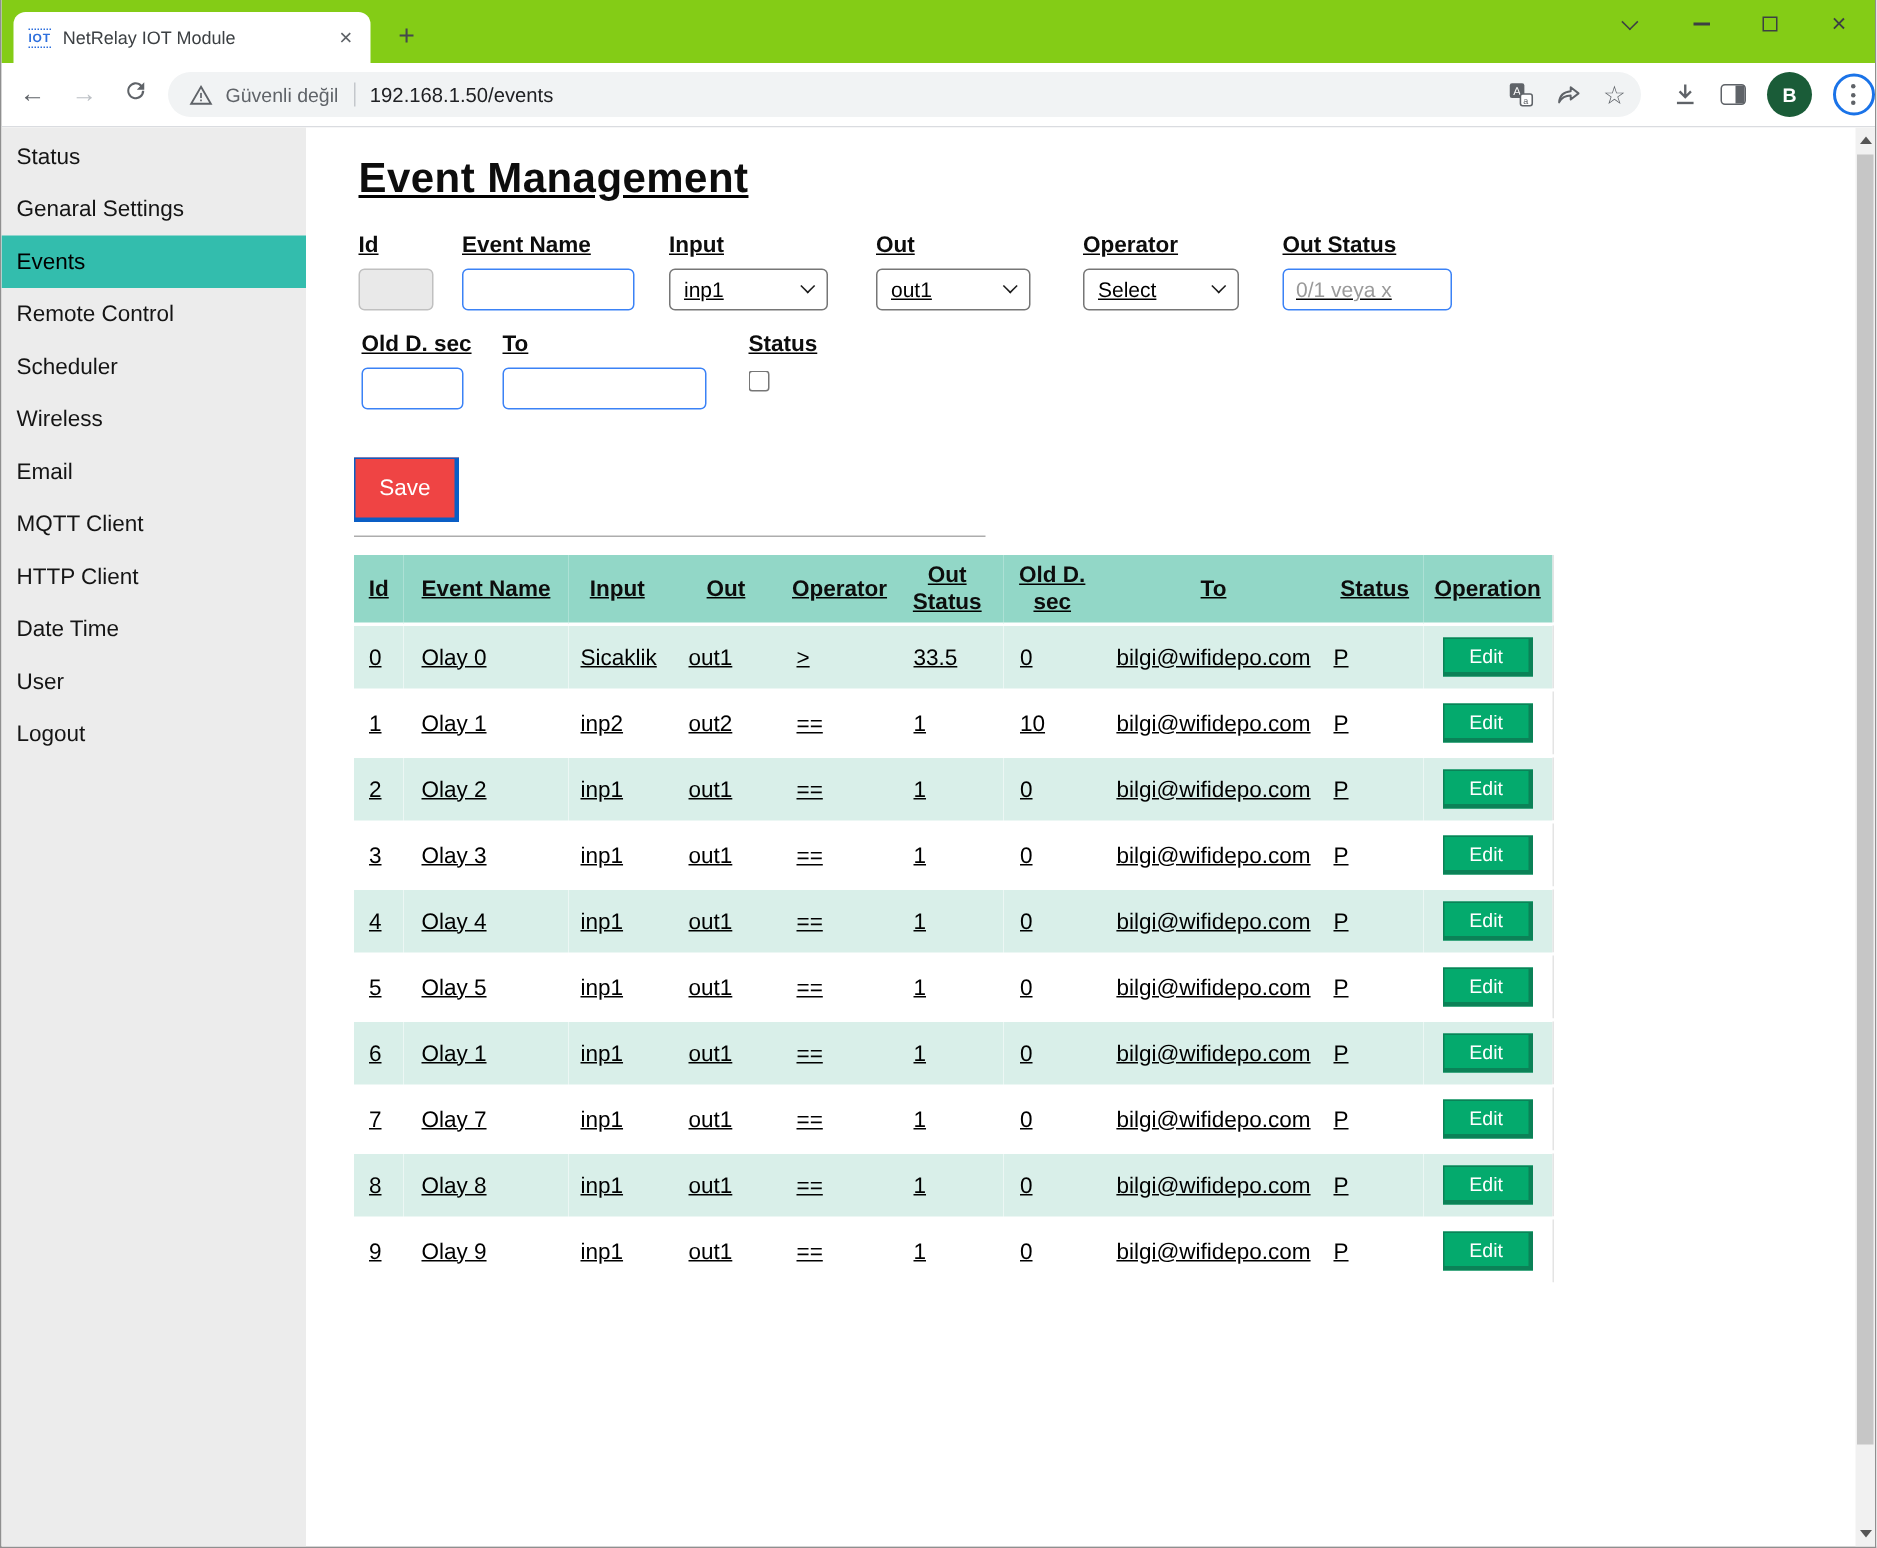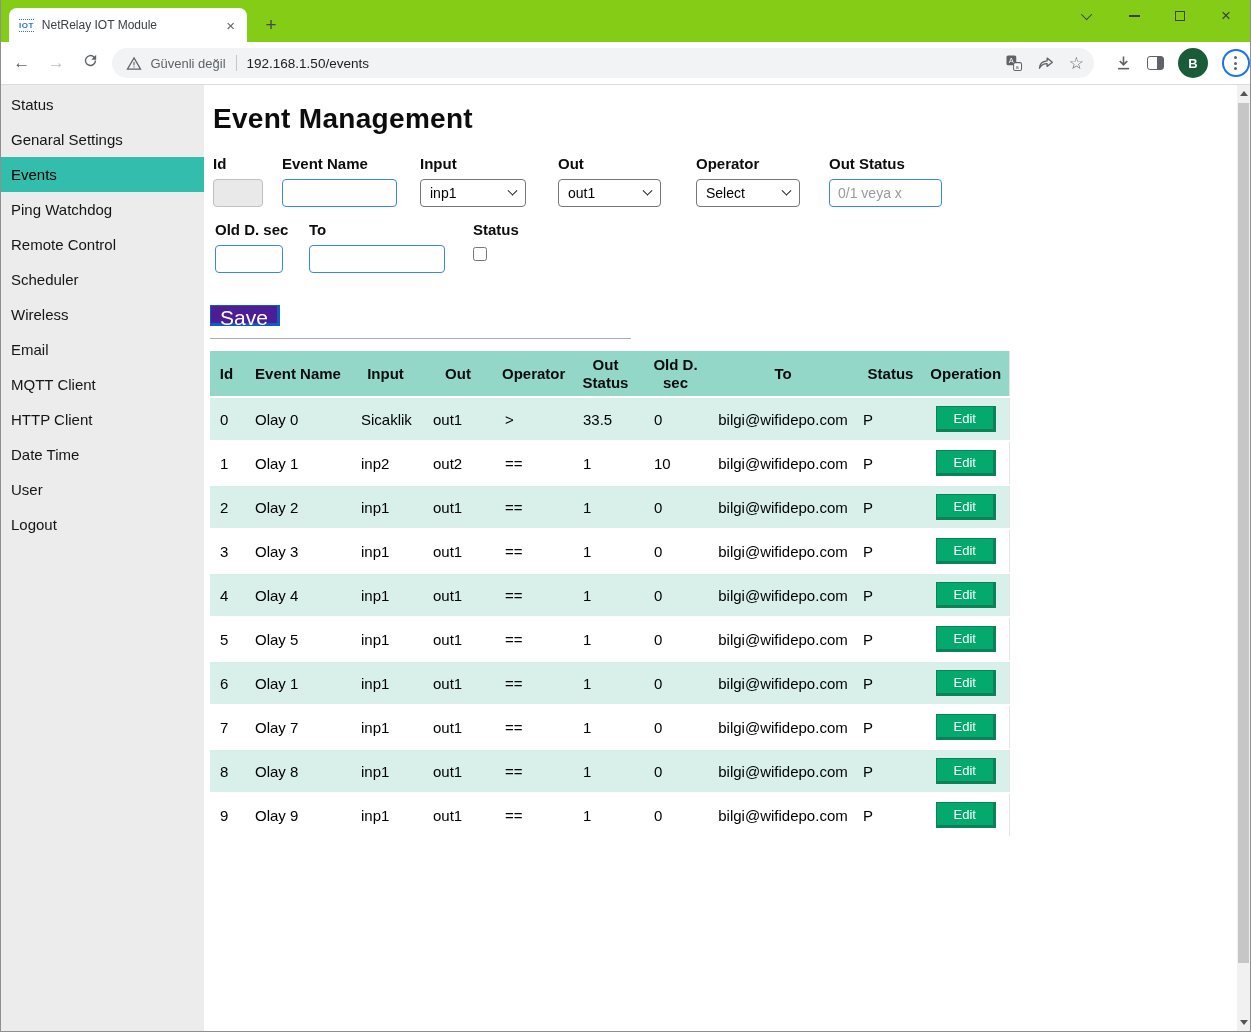--- a/index.html
+++ b/index.html
@@ -47,40 +47,40 @@
   .menu-ring { width: 28px; height: 28px; border-radius: 50%; border: 2px solid #1a73e8;
                display: flex; flex-direction: column; align-items: center; justify-content: center; gap: 2.5px; }
   .dot { width: 3px; height: 3px; border-radius: 50%; background: #5f6368; }
 
   
   .page { display: flex; height: 946px; position: relative; background: #fff; }
   .sidebar { width: 203px; background: #ececec; padding-top: 2px; flex-shrink: 0; }
   .side-item { height: 35px; line-height: 35px; padding-left: 10px; font-size: 15px; color: #151515;
                white-space: nowrap; cursor: default; }
   .side-item.active { background: #33bdad; color: #000000; }
-  .main { flex: 1; padding: 0 26px 0 6px; position: relative; }
+  .main { flex: 1; padding: 0 26px 0 32px; position: relative; text-decoration: underline; }
 
   h1.title { font-size: 28px; font-weight: bold; color: #0d0d0d; margin: 18px 0 20px 3px; letter-spacing: 0.3px;}
 
   
   .frow { display: flex; align-items: flex-start; }
   .frow2 { margin-top: 14px; }
   .fgroup { display: flex; flex-direction: column; }
   .fgroup label { font-size: 15px; font-weight: bold; color: #0d0d0d; margin-bottom: 7px; white-space: nowrap; }
   .tinput { height: 28px; border: 1px solid #3b82f6; border-radius: 4px; font-size: 14px;
             font-family: "Liberation Sans", sans-serif; padding: 0 8px; width: 100%; background: #fff; }
   .tinput:disabled { background: #e9e9e9; border-color: #c0c0c0; }
   .tinput::placeholder { color: #9a9a9a; }
   .tselect { height: 28px; border: 1px solid #767676; border-radius: 4px; background: #fff;
              display: flex; align-items: center; justify-content: space-between; padding: 0 9px; font-size: 14px; color: #000; }
   .chev { width: 7px; height: 7px; border-right: 1.8px solid #1a1a1a; border-bottom: 1.8px solid #1a1a1a;
           transform: rotate(45deg) translate(-2px,-2px); }
   .statusbox { width: 14px; height: 14px; margin-top: 2px; accent-color: #555; }
-  .save-btn { margin-top: 32px; width: 70px; height: 21px; background: #4c1d95; color: #fff;
-              font-size: 21px; font-family: "Liberation Sans", sans-serif; border: 1px solid #0a5ec5;
+  .save-btn { margin-top: 32px; width: 70px; height: 43px; background: #ef4444; color: #fff;
+              font-size: 15px; font-family: "Liberation Sans", sans-serif; border: 1px solid #0a5ec5;
               border-right-width: 3px; border-bottom-width: 3px; cursor: pointer; }
   .form-hr { width: 421px; border: none; border-top: 1px solid #adadad; margin-top: 9px; }
 
   
   table.events { border-collapse: collapse; table-layout: fixed; width: 799px; margin-top: 12px;
                  border-bottom: 1px solid #d6d6d6; border-right: 1px solid #e4e4e4; }
   table.events th { background: #92d7c7; font-size: 15px; font-weight: bold; color: #0d0d0d;
                     height: 46px; text-align: center; padding: 0 4px; line-height: 18px;
                     border-bottom: 2px solid #fff; }
   table.events td { height: 44px; font-size: 15px; color: #000; border-bottom: 2px solid #fff;
@@ -180,21 +180,20 @@
           <span class="dot"></span>
         </span>
     </div>
   </div>
 
   <div class="page">
     <div class="sidebar">
         <div class="side-item">Status</div>
         <div class="side-item">Genaral Settings</div>
         <div class="side-item active">Events</div>
-        <div class="side-item">Ping Watchdog</div>
         <div class="side-item">Remote Control</div>
         <div class="side-item">Scheduler</div>
         <div class="side-item">Wireless</div>
         <div class="side-item">Email</div>
         <div class="side-item">MQTT Client</div>
         <div class="side-item">HTTP Client</div>
         <div class="side-item">Date Time</div>
         <div class="side-item">User</div>
         <div class="side-item">Logout</div>
       </div>

